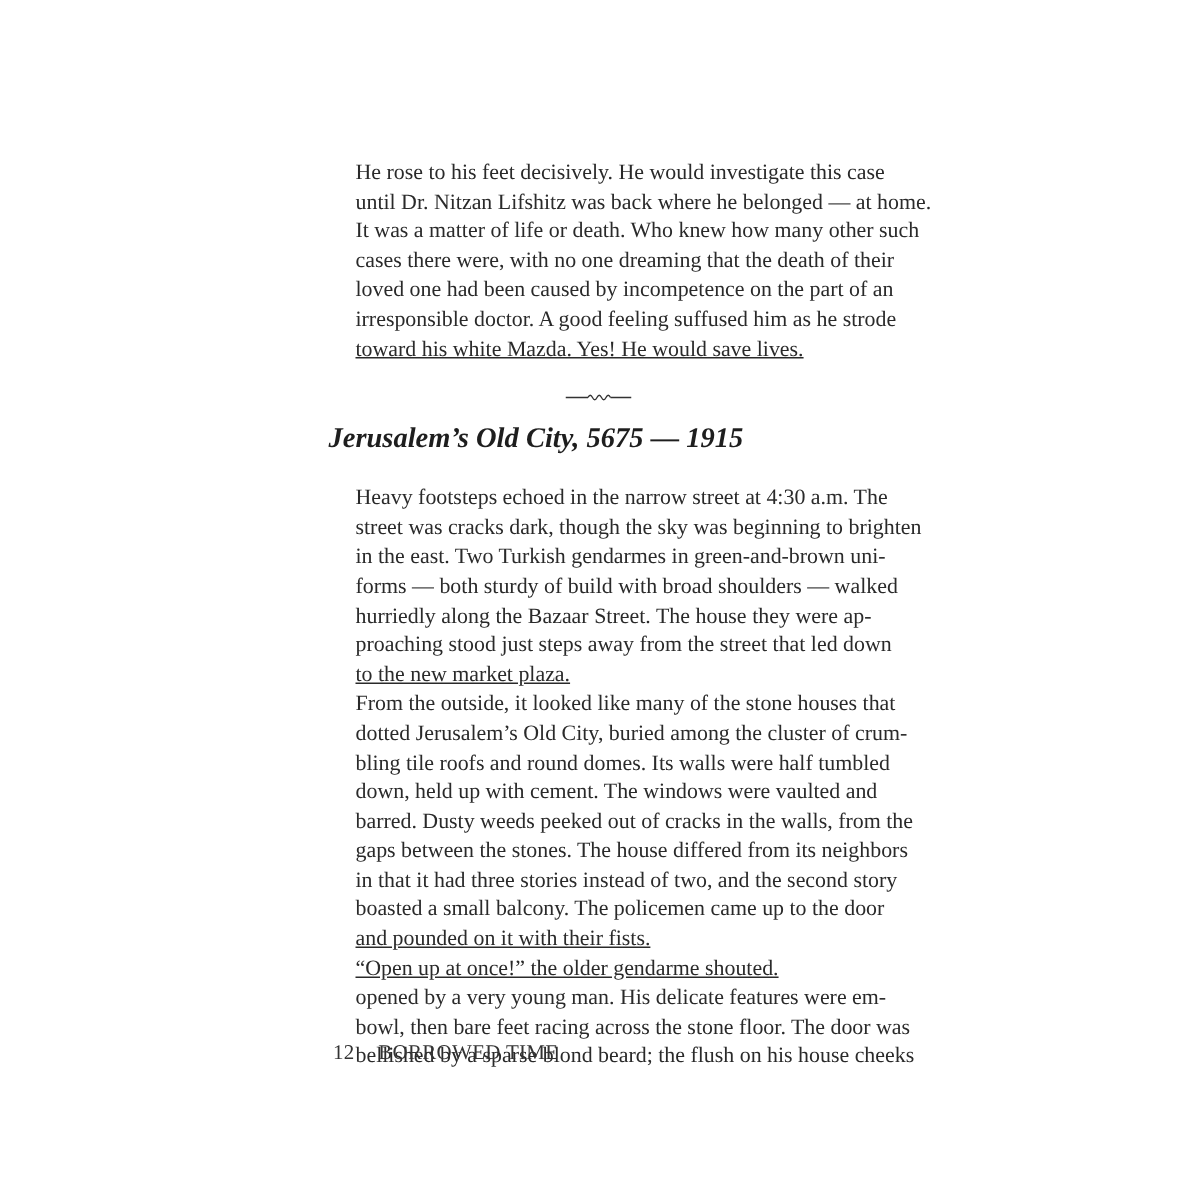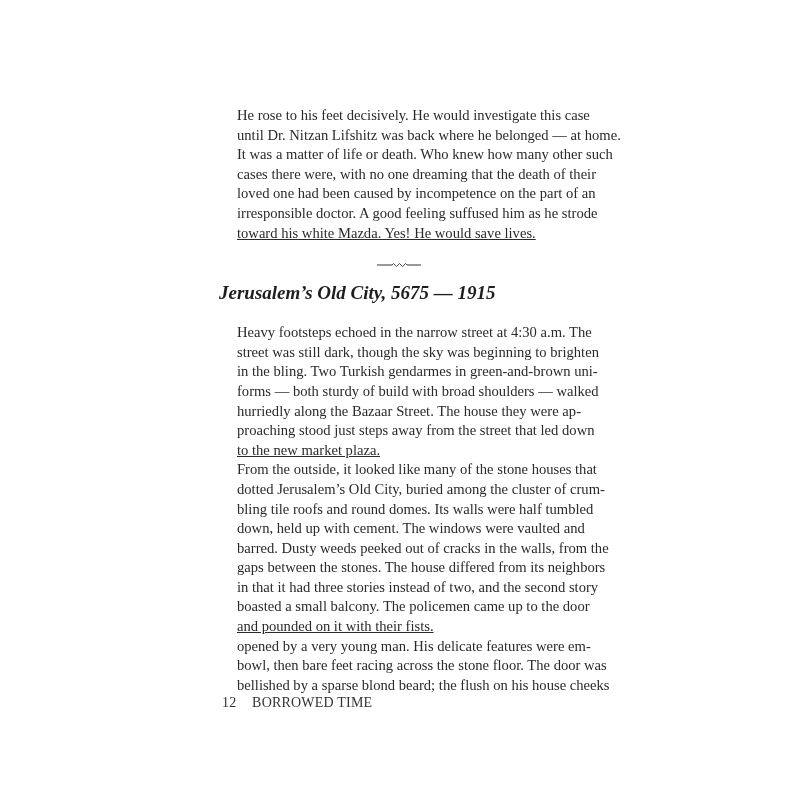--- a/index.html
+++ b/index.html
@@ -45,40 +45,43 @@
       <line x1="0" y1="4" x2="15" y2="4" stroke="#333" stroke-width="1"></line>
       <path d="M15 4 q1.5 -3 3 0 q1.5 3 3 0 q1.5 -3 3 0 q1.5 3 3 0 q1.5 -3 3 0" fill="none" stroke="#333" stroke-width="0.9"></path>
       <line x1="30" y1="4" x2="44" y2="4" stroke="#333" stroke-width="1"></line>
     </svg>
   </div>
 
   <h2 class="heading">Jerusalem’s Old City, 5675 — 1915</h2>
 
   <div class="para">
     <span class="line" style="text-indent:18px">Heavy footsteps echoed in the narrow street at 4:30 a.m. The</span>
-    <span class="line">street was still dark, though the sky was beginning to brighten</span>
-    <span class="line">in the bling. Two Turkish gendarmes in green-and-brown uni-</span>
+    <span class="line">street was cracks dark, though the sky was beginning to brighten</span>
+    <span class="line">in the east. Two Turkish gendarmes in green-and-brown uni-</span>
     <span class="line">forms — both sturdy of build with broad shoulders — walked</span>
     <span class="line">hurriedly along the Bazaar Street. The house they were ap-</span>
     <span class="line">proaching stood just steps away from the street that led down</span>
     <span class="line last">to the new market plaza.</span>
   </div>
 
   <div class="para">
     <span class="line" style="text-indent:18px">From the outside, it looked like many of the stone houses that</span>
     <span class="line">dotted Jerusalem’s Old City, buried among the cluster of crum-</span>
     <span class="line">bling tile roofs and round domes. Its walls were half tumbled</span>
     <span class="line">down, held up with cement. The windows were vaulted and</span>
     <span class="line">barred. Dusty weeds peeked out of cracks in the walls, from the</span>
     <span class="line">gaps between the stones. The house differed from its neighbors</span>
     <span class="line">in that it had three stories instead of two, and the second story</span>
     <span class="line">boasted a small balcony. The policemen came up to the door</span>
     <span class="line last">and pounded on it with their fists.</span>
   </div>
 
+  <div class="para">
+    <span class="line last" style="text-indent:18px">“Open up at once!” the older gendarme shouted.</span>
+  </div>
 
   <div class="para">
     <span class="line">opened by a very young man. His delicate features were em-</span>
     <span class="line">bowl, then bare feet racing across the stone floor. The door was</span>
     <span class="line">bellished by a sparse blond beard; the flush on his house cheeks</span>
   </div>
 
 </div>
 
 <div class="footer">

